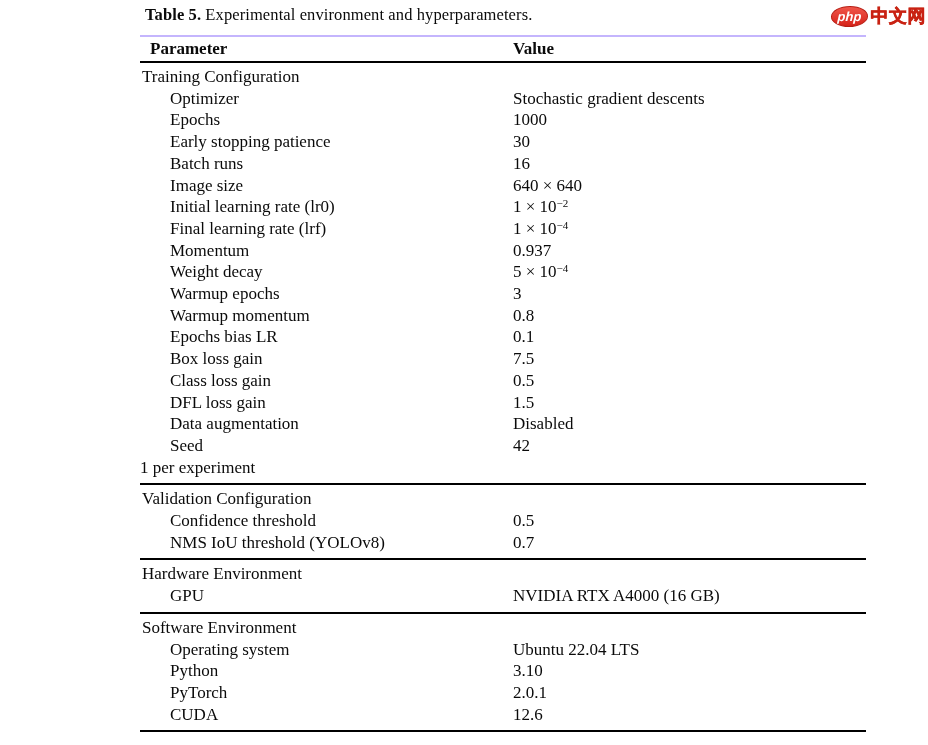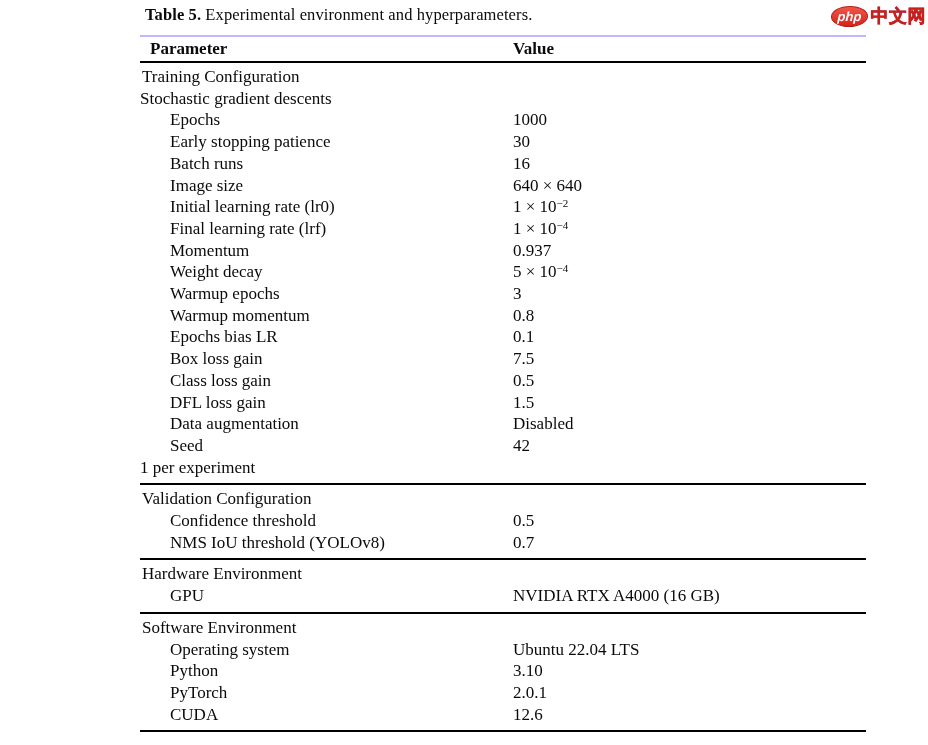--- a/index.html
+++ b/index.html
@@ -34,21 +34,21 @@
     border-radius: 50%;
     display: flex; align-items: center; justify-content: center;
     color: #ffffff;
     font-family: "Liberation Sans", sans-serif;
     font-style: italic; font-weight: bold; font-size: 13px;
     transform: skewX(-3deg);
   }
   .logo-text {
     font-family: "Liberation Sans", sans-serif;
     font-weight: bold; font-size: 18px;
-    color: #6d28d9;
+    color: #c2410c;
     -webkit-text-stroke: 0.6px #c92114;
     letter-spacing: 0.5px;
     white-space: nowrap;
   }
 
   
   .table {
     position: absolute; left: 140px; top: 35px; width: 726px;
     border-top: 2px solid #c4b5fd;
     border-bottom: 2.5px solid #000;
@@ -86,20 +86,21 @@
 
   <div class="table">
     <div class="thead">
       <div class="cell-param">Parameter</div>
       <div class="cell-value">Value</div>
     </div>
     <div>
         <div class="section">
           <div class="row section-name">Training Configuration</div>
           <div class="row">
+            <div class="cell-param indent">Optimizer</div>
             <div class="cell-value">Stochastic gradient descents</div>
           </div>
           <div class="row">
             <div class="cell-param indent">Epochs</div>
             <div class="cell-value">1000</div>
           </div>
           <div class="row">
             <div class="cell-param indent">Early stopping patience</div>
             <div class="cell-value">30</div>
           </div>

